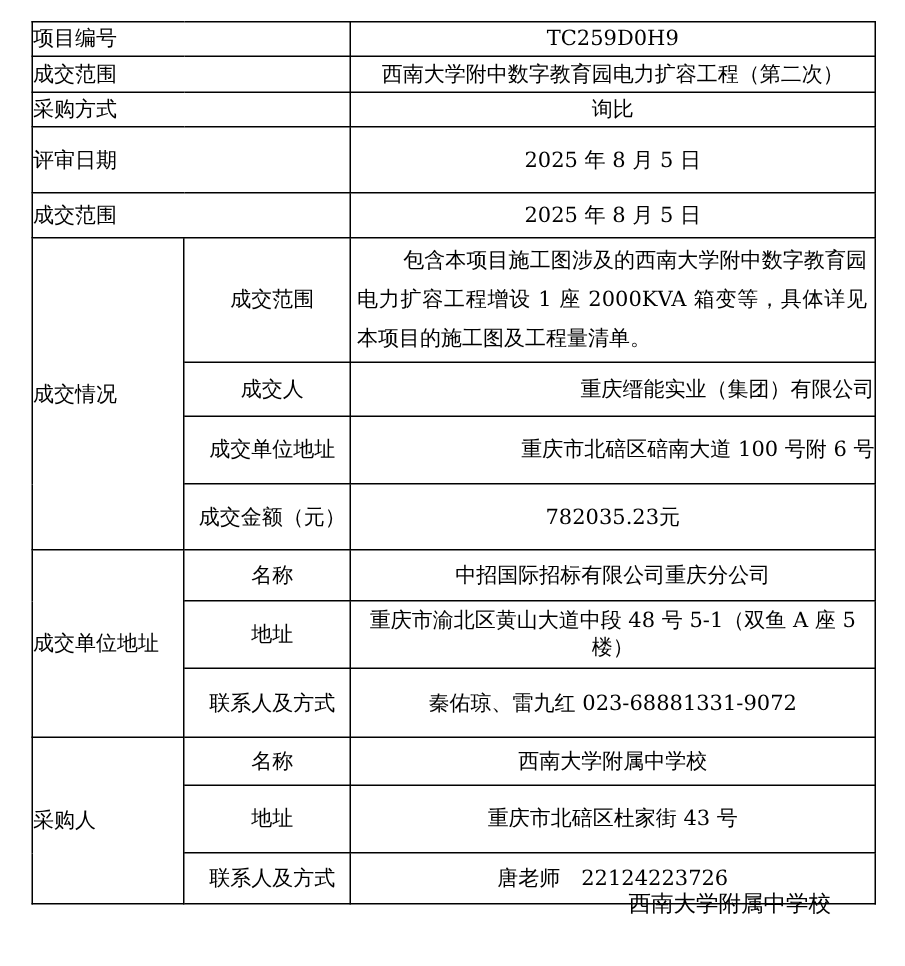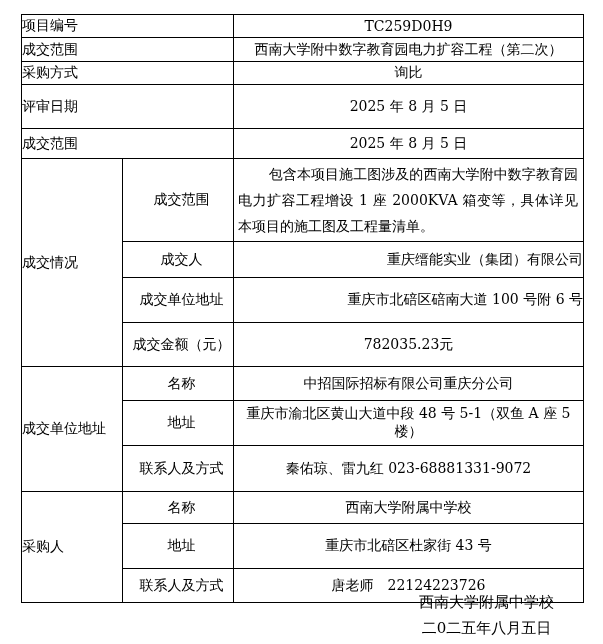--- a/index.html
+++ b/index.html
@@ -121,16 +121,15 @@
     </tr>
     <tr style="height:34px">
       <td class="lbl-sub">联系人及方式</td>
       <td class="val-c">唐老师　22124223726</td>
     </tr>
   </tbody>
     </table>
 
   <div class="footer">
     <div>西南大学附属中学校</div>
-    <div>二0二五年八月五日</div>
   </div>
 
 </div>
 
 </body></html>

